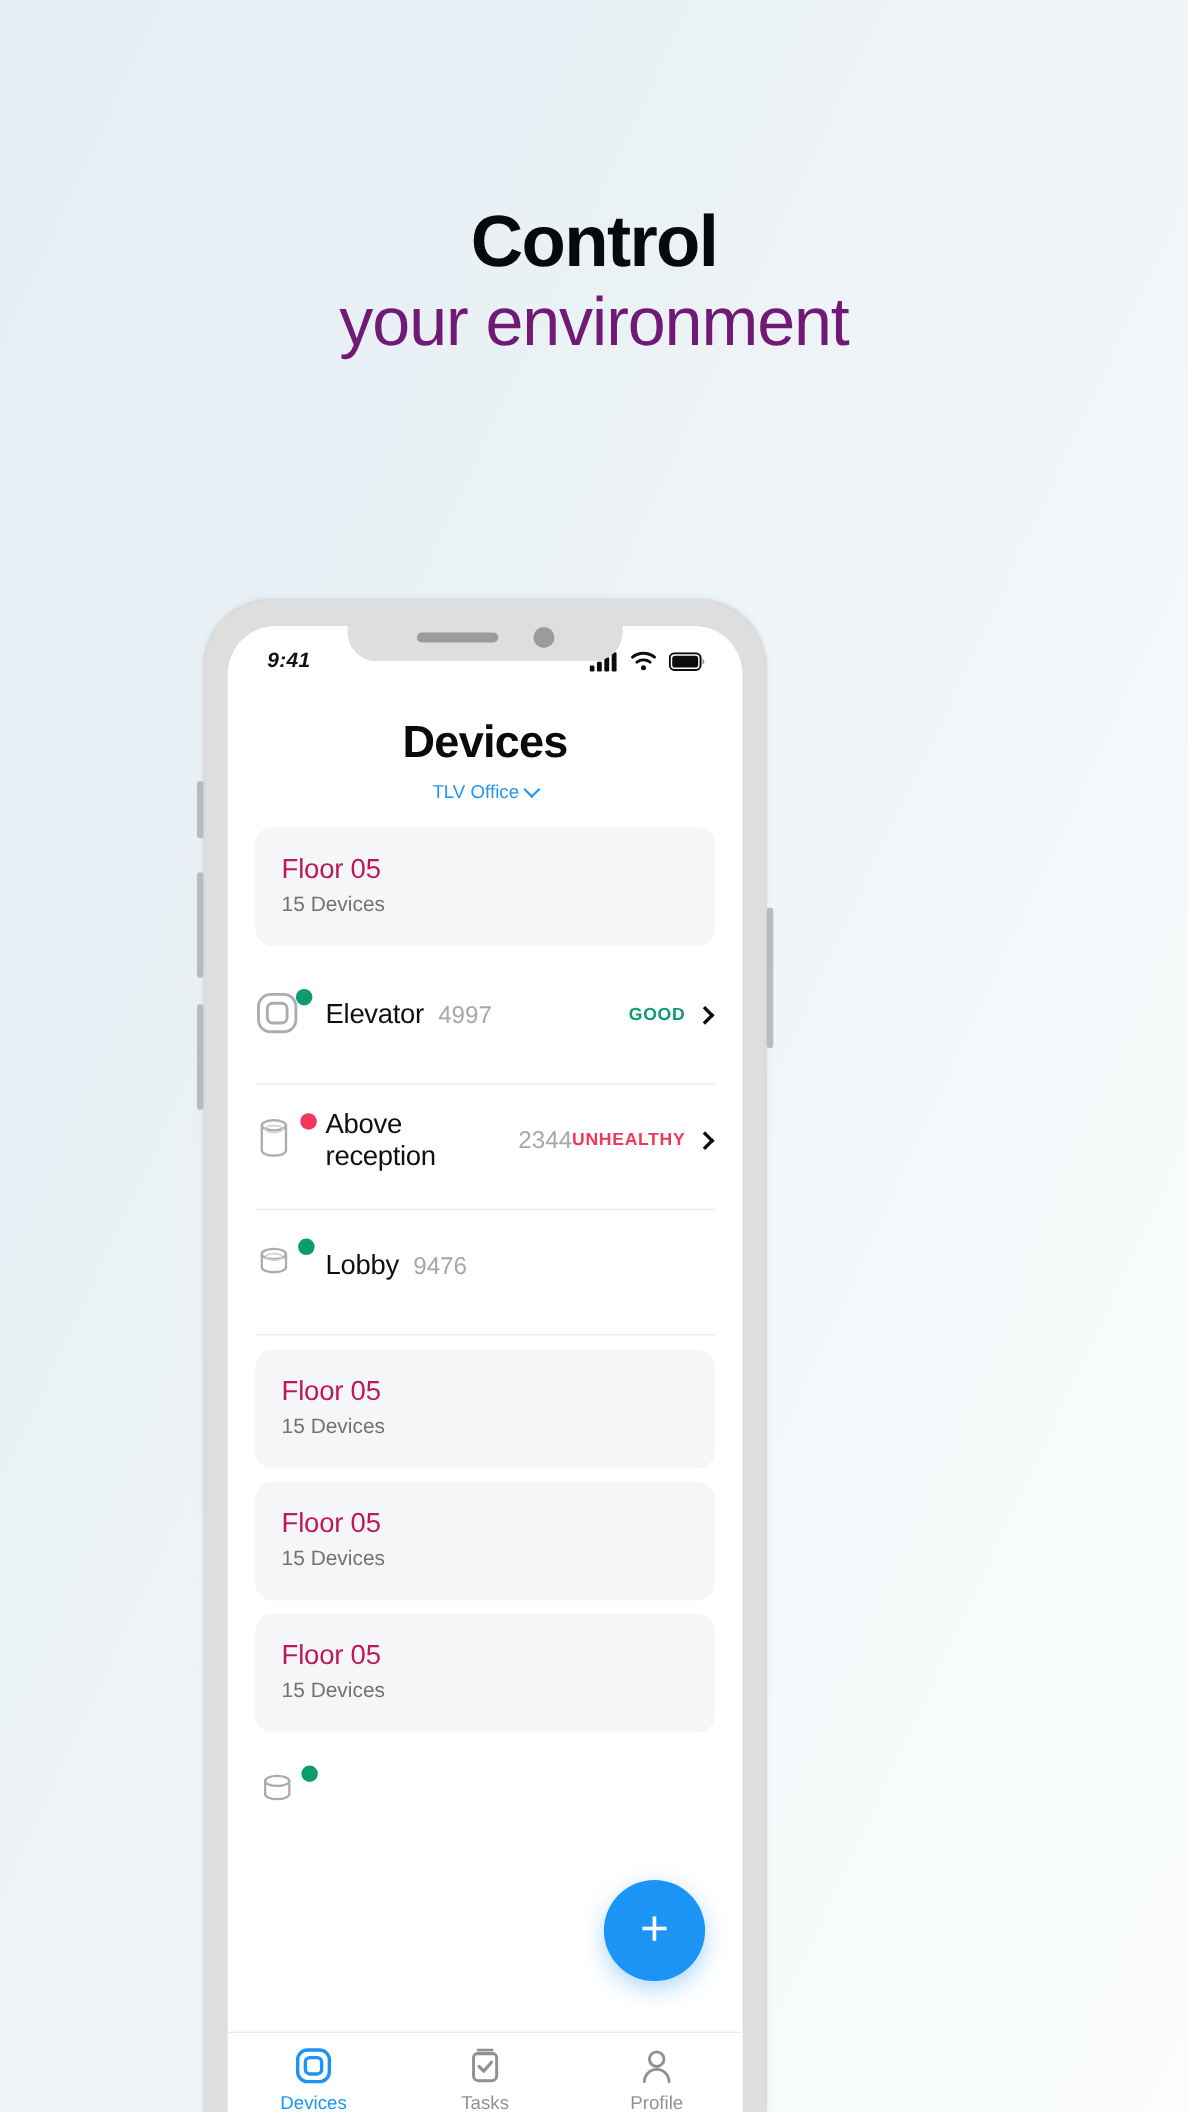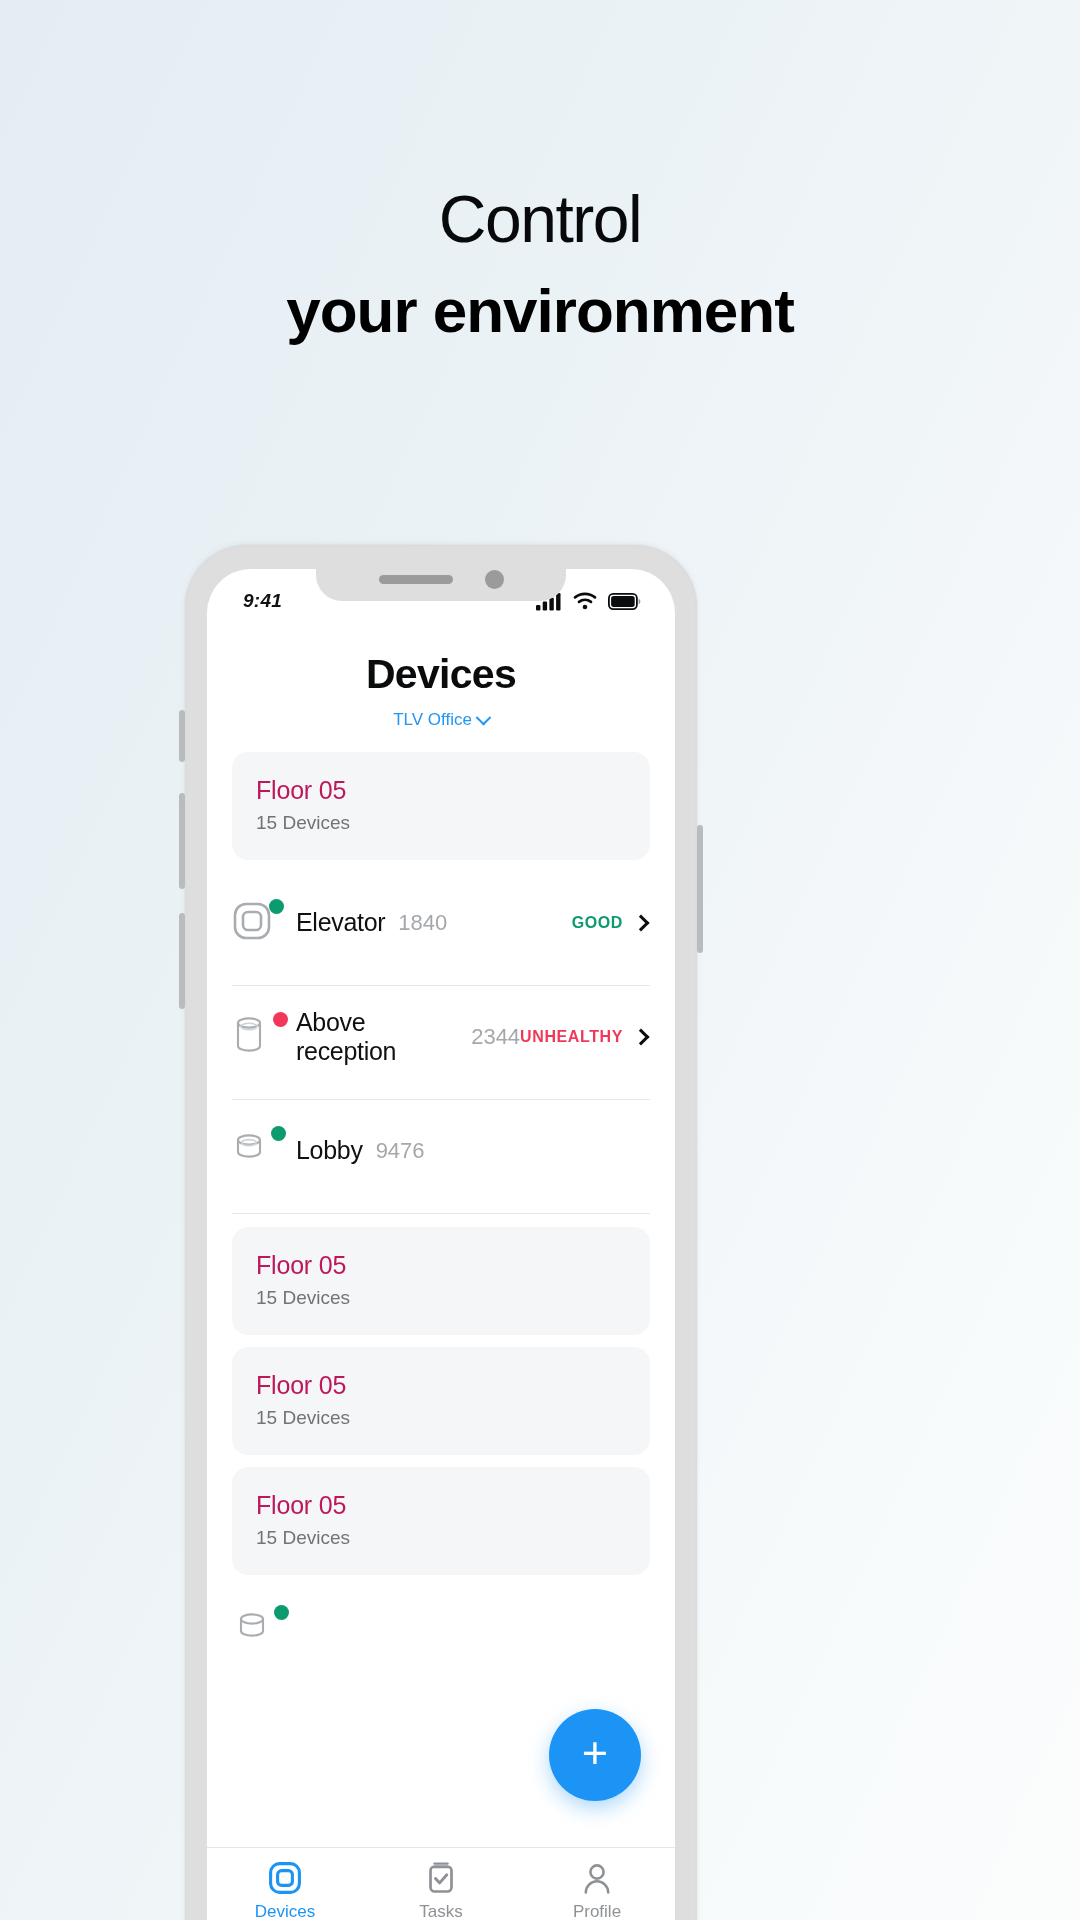--- a/index.html
+++ b/index.html
@@ -9,26 +9,26 @@
     background: linear-gradient(115deg, #e3edf3 0%, #e9f1f5 28%, #f0f5f8 55%, #f7fafb 78%, #fbfdfd 100%);
     position:relative;
   }
 
   
   .headline-wrap{
     position:absolute; top:0; left:0; width:1080px; text-align:center;
     padding-top:186px;
   }
   .headline{
-    font-size:66px; font-weight:normal; color:#08090a; letter-spacing:-1.5px;
+    font-size:66px; font-weight:bold; color:#08090a; letter-spacing:-1.5px;
     line-height:1.0;
   }
   .subheadline{
-    font-size:62px; font-weight:700; color:#000000; letter-spacing:-1px;
-    line-height:1.0; margin-top:28px;
+    font-size:62px; font-weight:400; color:#701a75; letter-spacing:-1px;
+    line-height:1.0; margin-top:11px;
   }
 
   
   .phone{
     position:absolute; left:185px; top:545px;
     width:512px; height:1420px;
     background:#dcdcdc;
     border-radius:62px 62px 0 0;
     box-shadow:0 -2px 6px rgba(0,0,0,.05), 0 0 2px rgba(0,0,0,.08);
   }
@@ -186,21 +186,21 @@
 
       <div class="device-row">
         <div class="dev-icon-wrap">
           <svg width="42" height="42" viewBox="0 0 42 42">
             <rect x="3" y="5" width="34" height="34" rx="11" stroke="#a9adb1" stroke-width="2.6" fill="none"></rect>
             <rect x="11" y="13" width="18" height="18" rx="5" stroke="#a9adb1" stroke-width="2.6" fill="none"></rect>
           </svg>
           <span class="status-dot" style="background:#0c9a6f;right:4px;top:0"></span>
         </div>
         <span class="dev-name">Elevator</span>
-        <span class="dev-id">1840</span>
+        <span class="dev-id">4997</span>
         <div class="dev-right">
           <span class="dev-status" style="color:#0c9a6f">GOOD</span>
           <span class="chev-rt"></span>
         </div>
       </div>
 
       <div class="device-row">
         <div class="dev-icon-wrap">
           <svg width="40" height="46" viewBox="0 0 40 46">
             <ellipse cx="17" cy="10" rx="11" ry="4.6" stroke="#a9adb1" stroke-width="2.1" fill="none"></ellipse>

